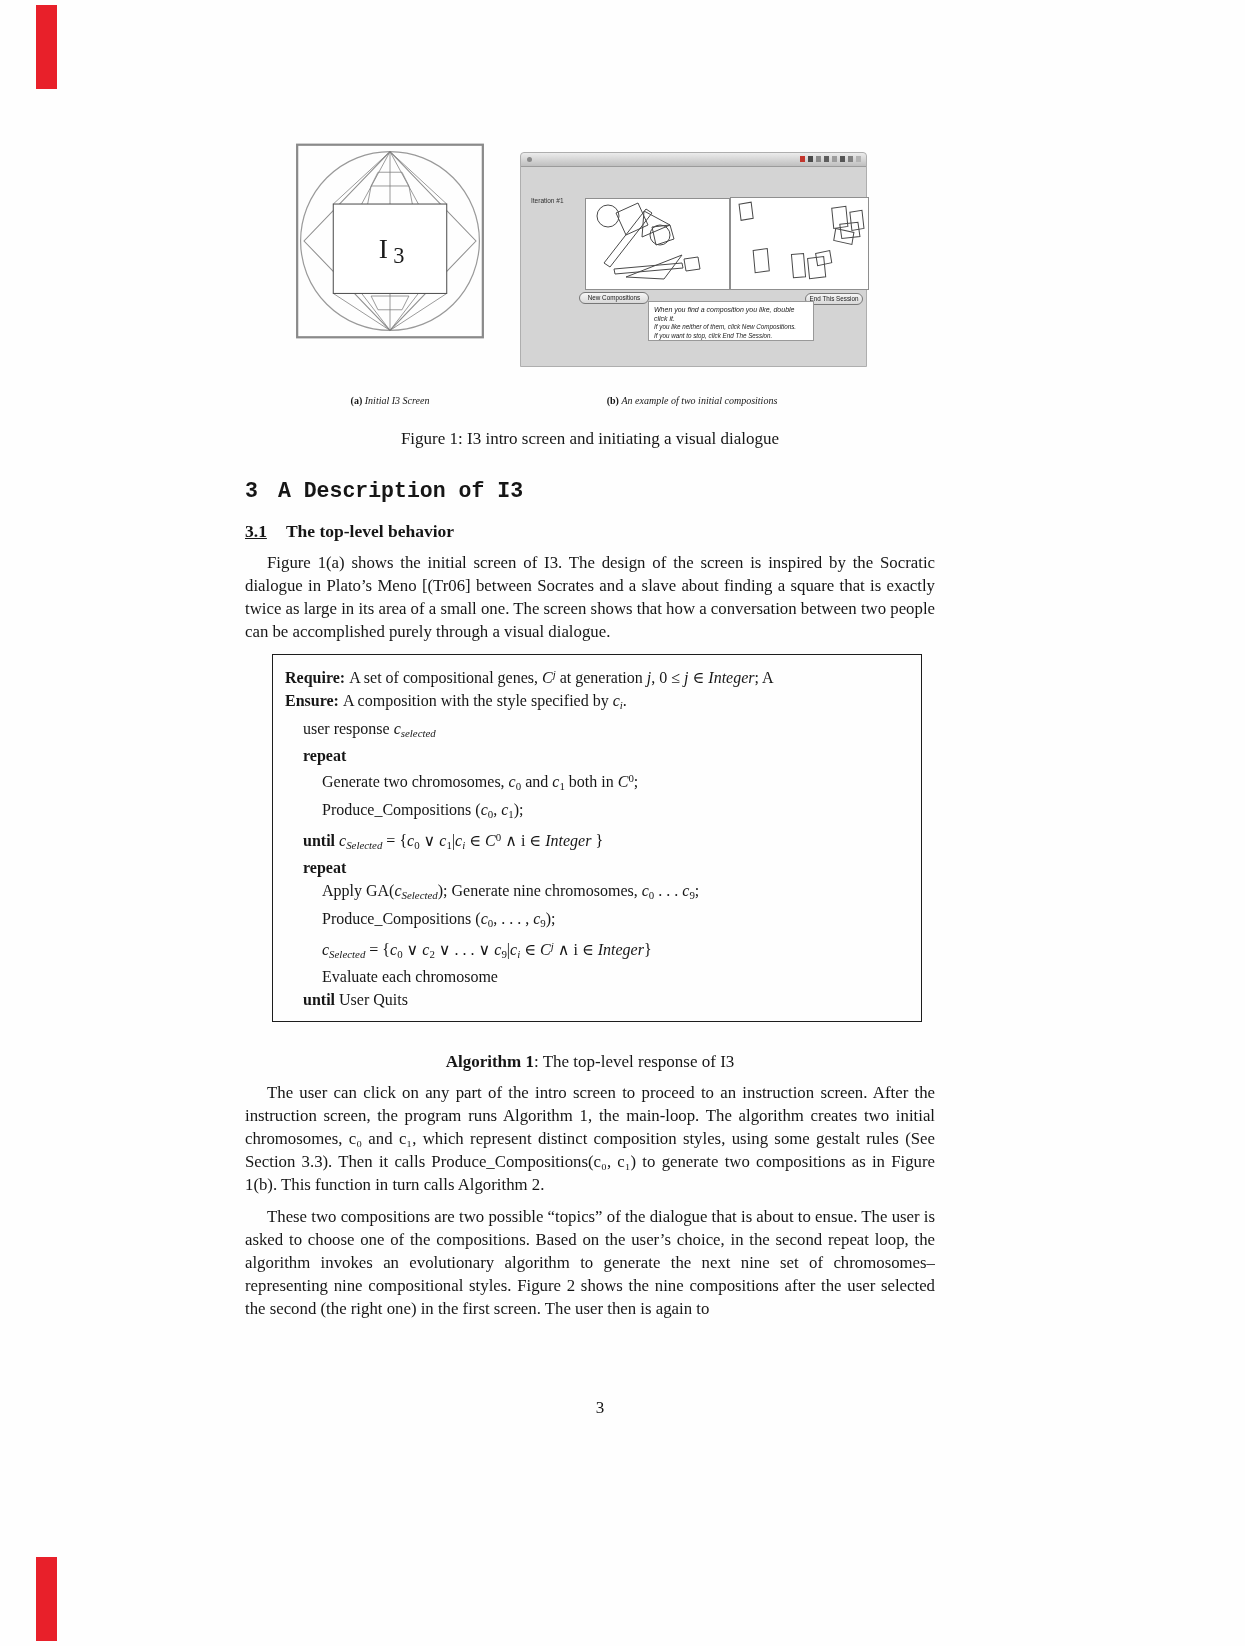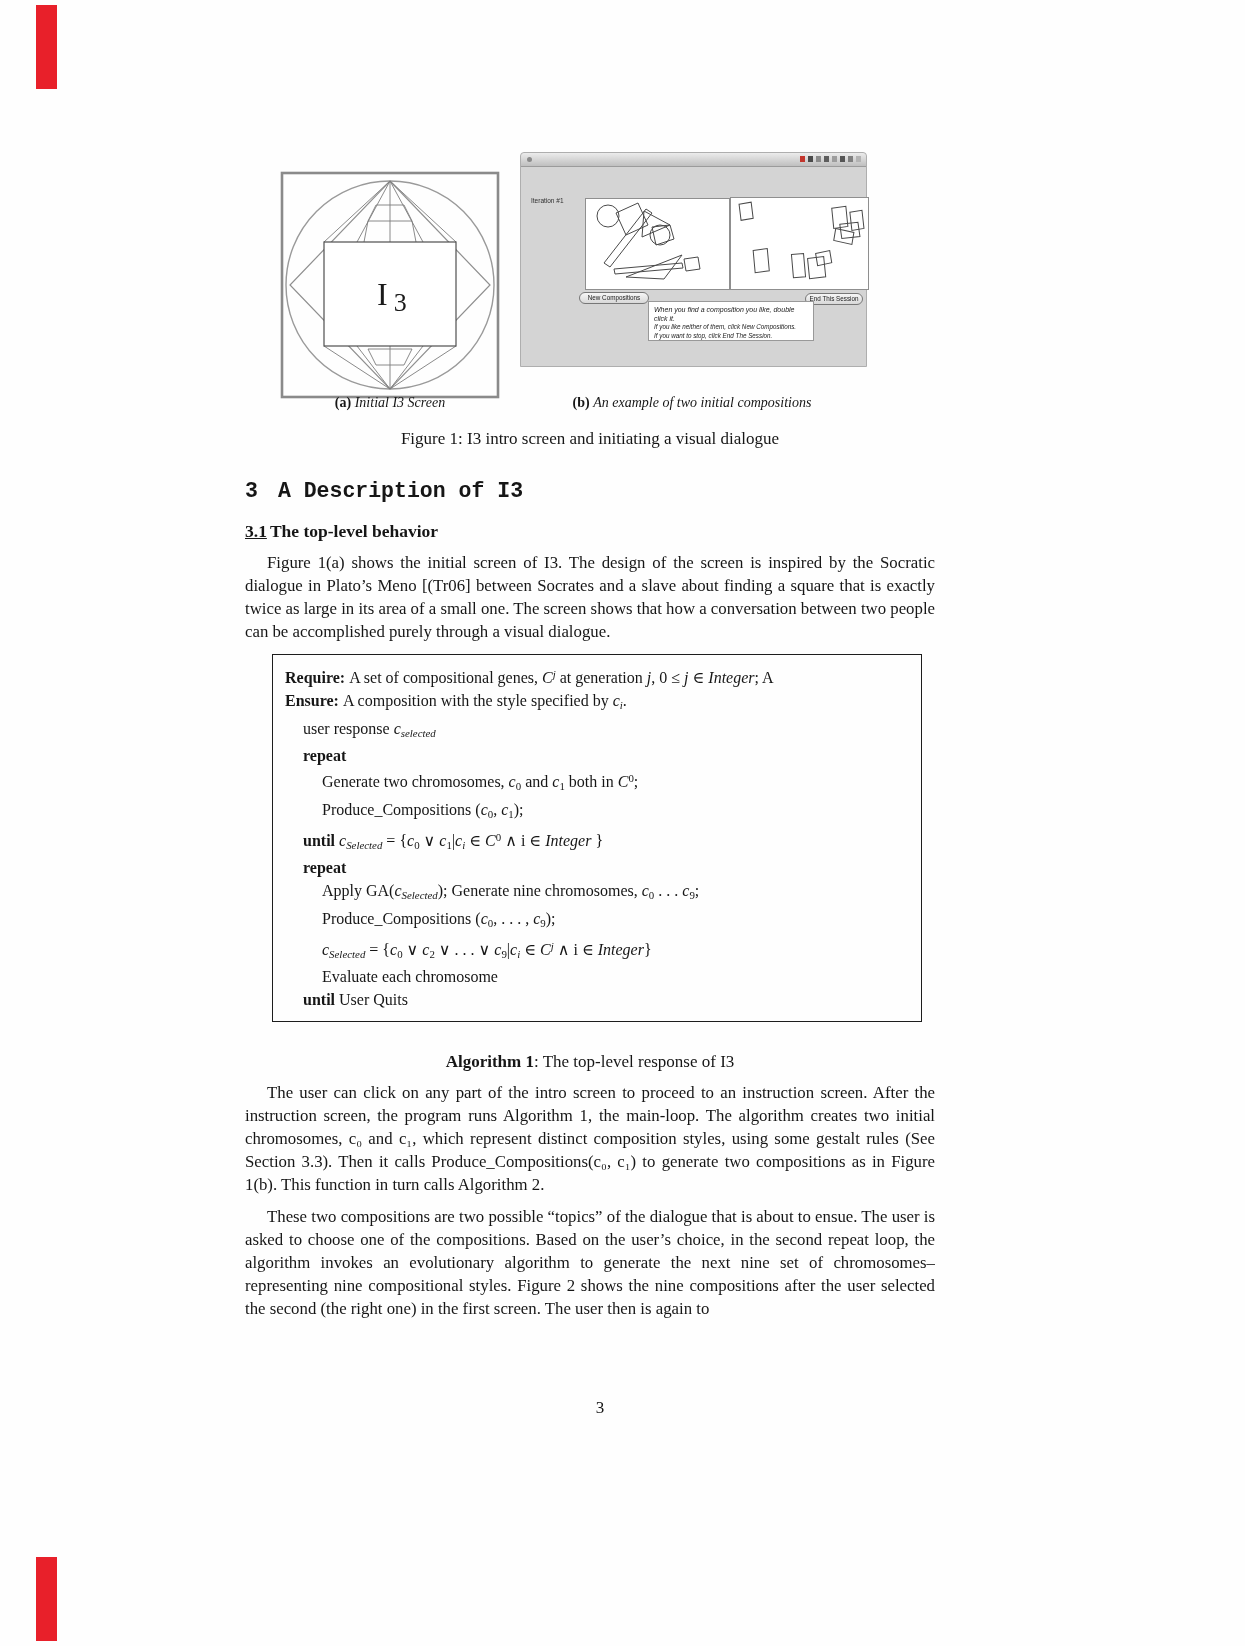--- a/index.html
+++ b/index.html
@@ -6,21 +6,21 @@
   .page { position:relative; width:1245px; height:1646px; background:#fefefe;
           font-family:"Liberation Serif","DejaVu Serif",serif; color:#161616; overflow:hidden; }
 
   .red-bar { position:absolute; left:36px; width:21px; height:84px; background:#e8202a; }
   .red-bar.top { top:5px; } .red-bar.bottom { top:1557px; }
 
   .content { position:absolute; left:245px; top:143px; width:690px; }
 
   
   .fig-row { position:relative; height:228px; }
-  .fig-a { position:absolute; left:35px; top:0; width:220px; height:228px;margin-top:28px; }
+  .fig-a { position:absolute; left:35px; top:0; width:220px; height:196px; }
   .fig-a svg { display:block; width:100%; height:100%; }
 
   .mac-window { position:absolute; left:275px; top:9px; width:345px; height:213px;
                 background:#d4d4d4; border:1px solid #aeaeae; border-radius:4px 4px 0 0; }
   .titlebar { position:absolute; top:0; left:0; right:0; height:13px;
               background:linear-gradient(#ececec,#bfbfbf); border-bottom:1px solid #9b9b9b;
               border-radius:4px 4px 0 0; }
   .tb-dot { position:absolute; left:6px; top:4px; width:5px; height:5px; border-radius:50%; background:#8a8a8a; }
   .tb-icons { position:absolute; right:5px; top:3px; display:flex; gap:3px; }
   .tb-icons span { width:5px; height:6px; display:block; }
@@ -41,31 +41,31 @@
   .pill.new { left:58px;  top:139px; width:70px; }
   .pill.end { left:284px; top:140px; width:58px; }
 
   .instr-box { position:absolute; left:127px; top:148px; width:166px; height:40px;
                background:#fff; border:1px solid #999; box-sizing:border-box; padding:3px 5px;
                font-family:"Liberation Sans",sans-serif; font-style:italic; color:#1a1a1a; }
   .instr-box .l1 { font-size:7px; line-height:9px; }
   .instr-box .ln { font-size:6.3px; line-height:8.5px; }
 
   
-  .subcaps { position:relative; margin-top:24px; height:22px; font-size:14px; }
+  .subcaps { position:relative; margin-top:24px; height:22px; font-size:10px; }
   .subcap { position:absolute; top:0; white-space:nowrap; transform:translateX(-50%); }
   .subcap.a { left:145px; } .subcap.b { left:447px; }
   .subcap .lbl { font-weight:bold; } .subcap .txt { font-style:italic; }
 
   .figcap { margin-top:12px; text-align:center; font-size:17px; }
 
   .sec    { margin:30px 0 0 0; font-size:21.5px; font-weight:bold;font-family:Liberation Mono, monospace; }
   .sec .num { margin-right:20px; }
   .subsec { margin:18px 0 0 0; font-size:17.5px; font-weight:bold; }
-  .subsec .num { margin-right:3px;text-decoration:underline; }
+  .subsec .num { margin-right:19px;text-decoration:underline; }
 
   p.body { margin:9px 0 0 0; font-size:16.8px; line-height:23px; text-align:justify;
            text-indent:22px; }
 
   .algo-box { margin:11px 0 0 27px; width:650px; box-sizing:border-box;
               border:1.5px solid #1d1d1d; padding:8px 12px 10px 12px;
               font-size:16px; line-height:23px; }
   .al { white-space:nowrap; }
   .ind0 { padding-left:0; } .ind1 { padding-left:18px; } .ind2 { padding-left:37px; }
   .sg-b { font-weight:bold; } .sg-i { font-style:italic; }

